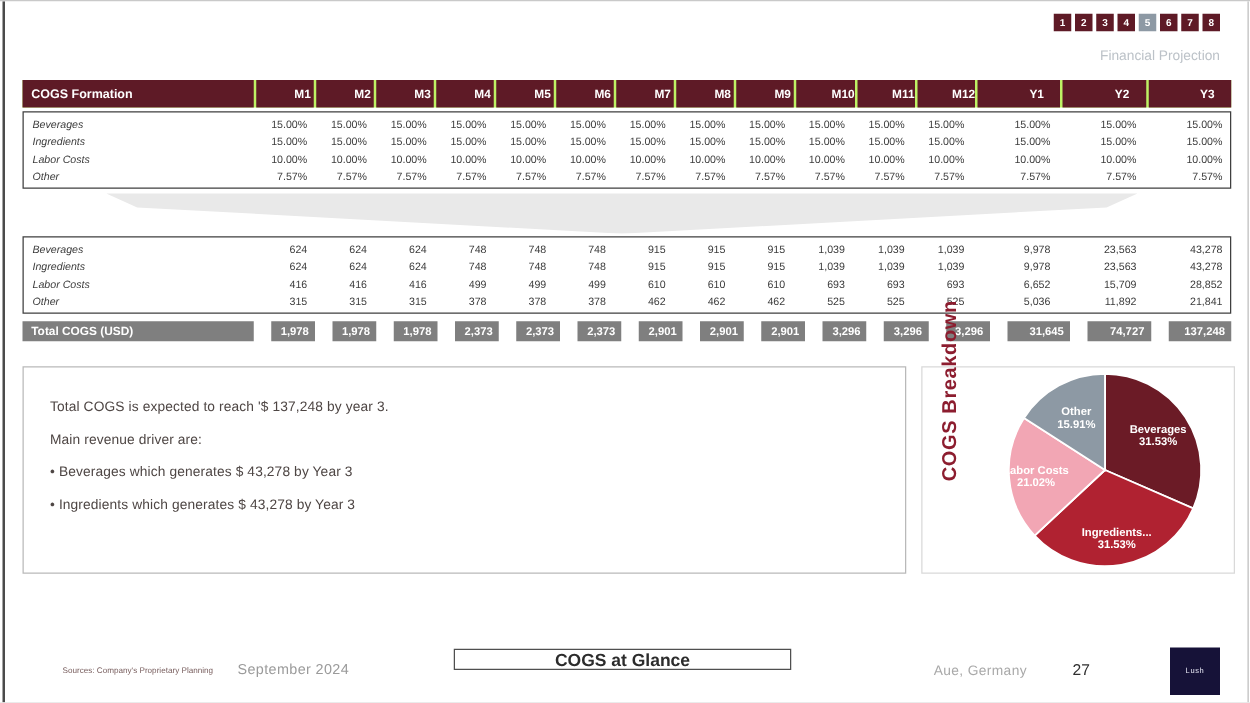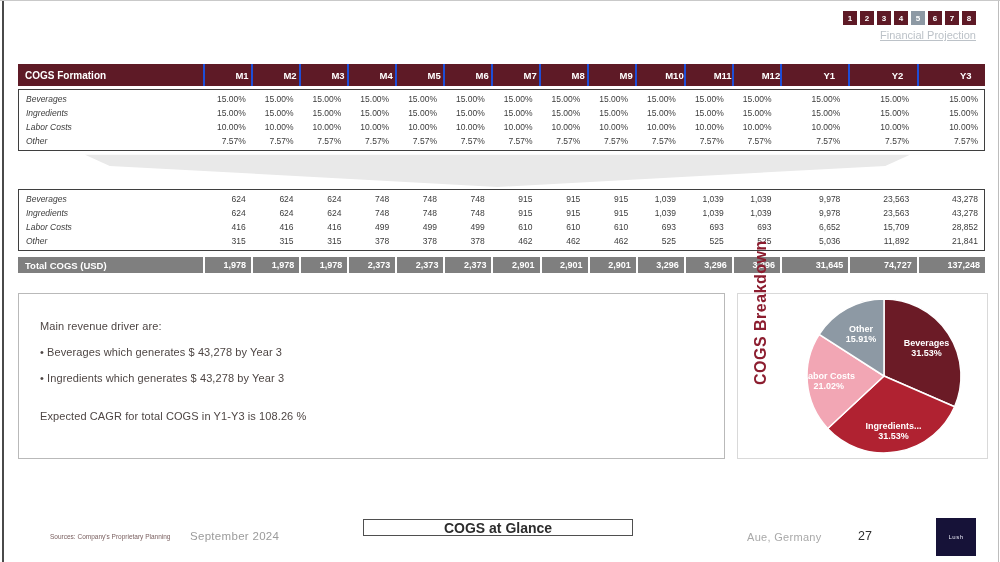--- a/index.html
+++ b/index.html
@@ -17,39 +17,39 @@
   .title .primary { color:#5e1a26; }
   .title .secondary { color:#95a0a8; font-weight:bold; }
 
   
   .page-nav { position:absolute; right:24px; top:10px; display:flex; gap:3px; }
   .nav-box {
     width:14px; height:14px; background:#5e1a26; color:#fff; font-size:8px; font-weight:bold;
     display:flex; align-items:center; justify-content:center; cursor:pointer;
   }
   .nav-box.active { background:#8d99a4; }
-  .nav-section { position:absolute; right:24px; top:28px; color:#bcc2c8; font-size:11px;text-decoration:underline; }
+  .nav-section { position:absolute; right:24px; top:38px; color:#bcc2c8; font-size:11px; }
 
   
   .grid-row { display:grid; grid-template-columns:185px repeat(12,1fr) repeat(3,1.44fr); }
-  .header-row { position:absolute; left:18px; width:967px; top:63px; height:22px; gap:2px; background:#1d4ed8; }
+  .header-row { position:absolute; left:18px; width:967px; top:63px; height:22px; gap:2px; background:#bef264; }
   .header-row .cell {
     background:#5e1a26; color:#fff; font-size:9.5px; font-weight:bold;
     display:flex; align-items:center; justify-content:center;padding-left:28px;
   }
   .header-row .cell.label { justify-content:flex-start; padding-left:7px; font-size:10px; }
 
   .body-table { position:absolute; left:18px; width:967px; border:1.5px solid #3f3f3f; background:#fff; padding:2px 0; }
   .t1 { top:88px; }
   .t2 { top:188px; }
   .body-table .grid-row { height:14px; }
   .body-table .cell { font-size:8.5px; color:#3c3c3c; display:flex; align-items:center; justify-content:flex-end; padding-right:6px; }
   .body-table .cell.label { justify-content:flex-start; padding-left:7px; font-style:italic; }
 
-  .total-row { position:absolute; left:18px; width:967px; top:256px; height:16px; gap:2px; background:#fff; }
+  .total-row { position:absolute; left:18px; width:967px; top:256px; height:16px; gap:14px; background:#fff; }
   .total-row .cell {
     background:#7f7f7f; color:#fff; font-size:9px; font-weight:bold;
     display:flex; align-items:center; justify-content:flex-end; padding-right:5px;
   }
   .total-row .cell.label { justify-content:flex-start; padding-left:7px; font-size:9.5px; }
 
   
   .arrow-shape {
     position:absolute; left:85px; top:152px; width:825px; height:34px; background:#e9e9e9;
     clip-path:polygon(0% 5%, 100% 5%, 97% 38%, 50% 100%, 3% 38%);
@@ -293,25 +293,25 @@
       <div class="cell ">2,901</div>
       <div class="cell ">3,296</div>
       <div class="cell ">3,296</div>
       <div class="cell ">3,296</div>
       <div class="cell ">31,645</div>
       <div class="cell ">74,727</div>
       <div class="cell ">137,248</div>
     </div>
 
   <div class="summary-box">
+      <div class="summary-line">Total COGS is expected to reach '$ 137,248 by year 3.</div>
       <div class="summary-line">Main revenue driver are:</div>
       <div class="summary-line">• Beverages which generates $ 43,278 by Year 3</div>
       <div class="summary-line">• Ingredients which generates $ 43,278 by Year 3</div>
       <div class="summary-line spacer"></div>
-      <div class="summary-line">Expected CAGR for total COGS in Y1-Y3 is 108.26 %</div>
     </div>
 
   <div class="chart-box">
     <div class="chart-title">COGS Breakdown</div>
     <svg class="pie-svg" width="249" height="164" viewBox="0 0 249 164">
         <path d="M146,82 L146.0,5.0 A77,77 0 0 1 216.6,112.7 Z" fill="#6b1b26" stroke="#ffffff" stroke-width="1.5"></path>
         <text class="pie-label" x="188.5" y="52.1"><tspan x="188.5">Beverages</tspan><tspan x="188.5" dy="10">31.53%</tspan></text>
         <path d="M146,82 L216.6,112.7 A77,77 0 0 1 89.7,134.5 Z" fill="#b02231" stroke="#ffffff" stroke-width="1.5"></path>
         <text class="pie-label" x="155.4" y="134.6"><tspan x="155.4">Ingredients...</tspan><tspan x="155.4" dy="10">31.53%</tspan></text>
         <path d="M146,82 L89.7,134.5 A77,77 0 0 1 81.2,40.4 Z" fill="#f2a6b4" stroke="#ffffff" stroke-width="1.5"></path>

